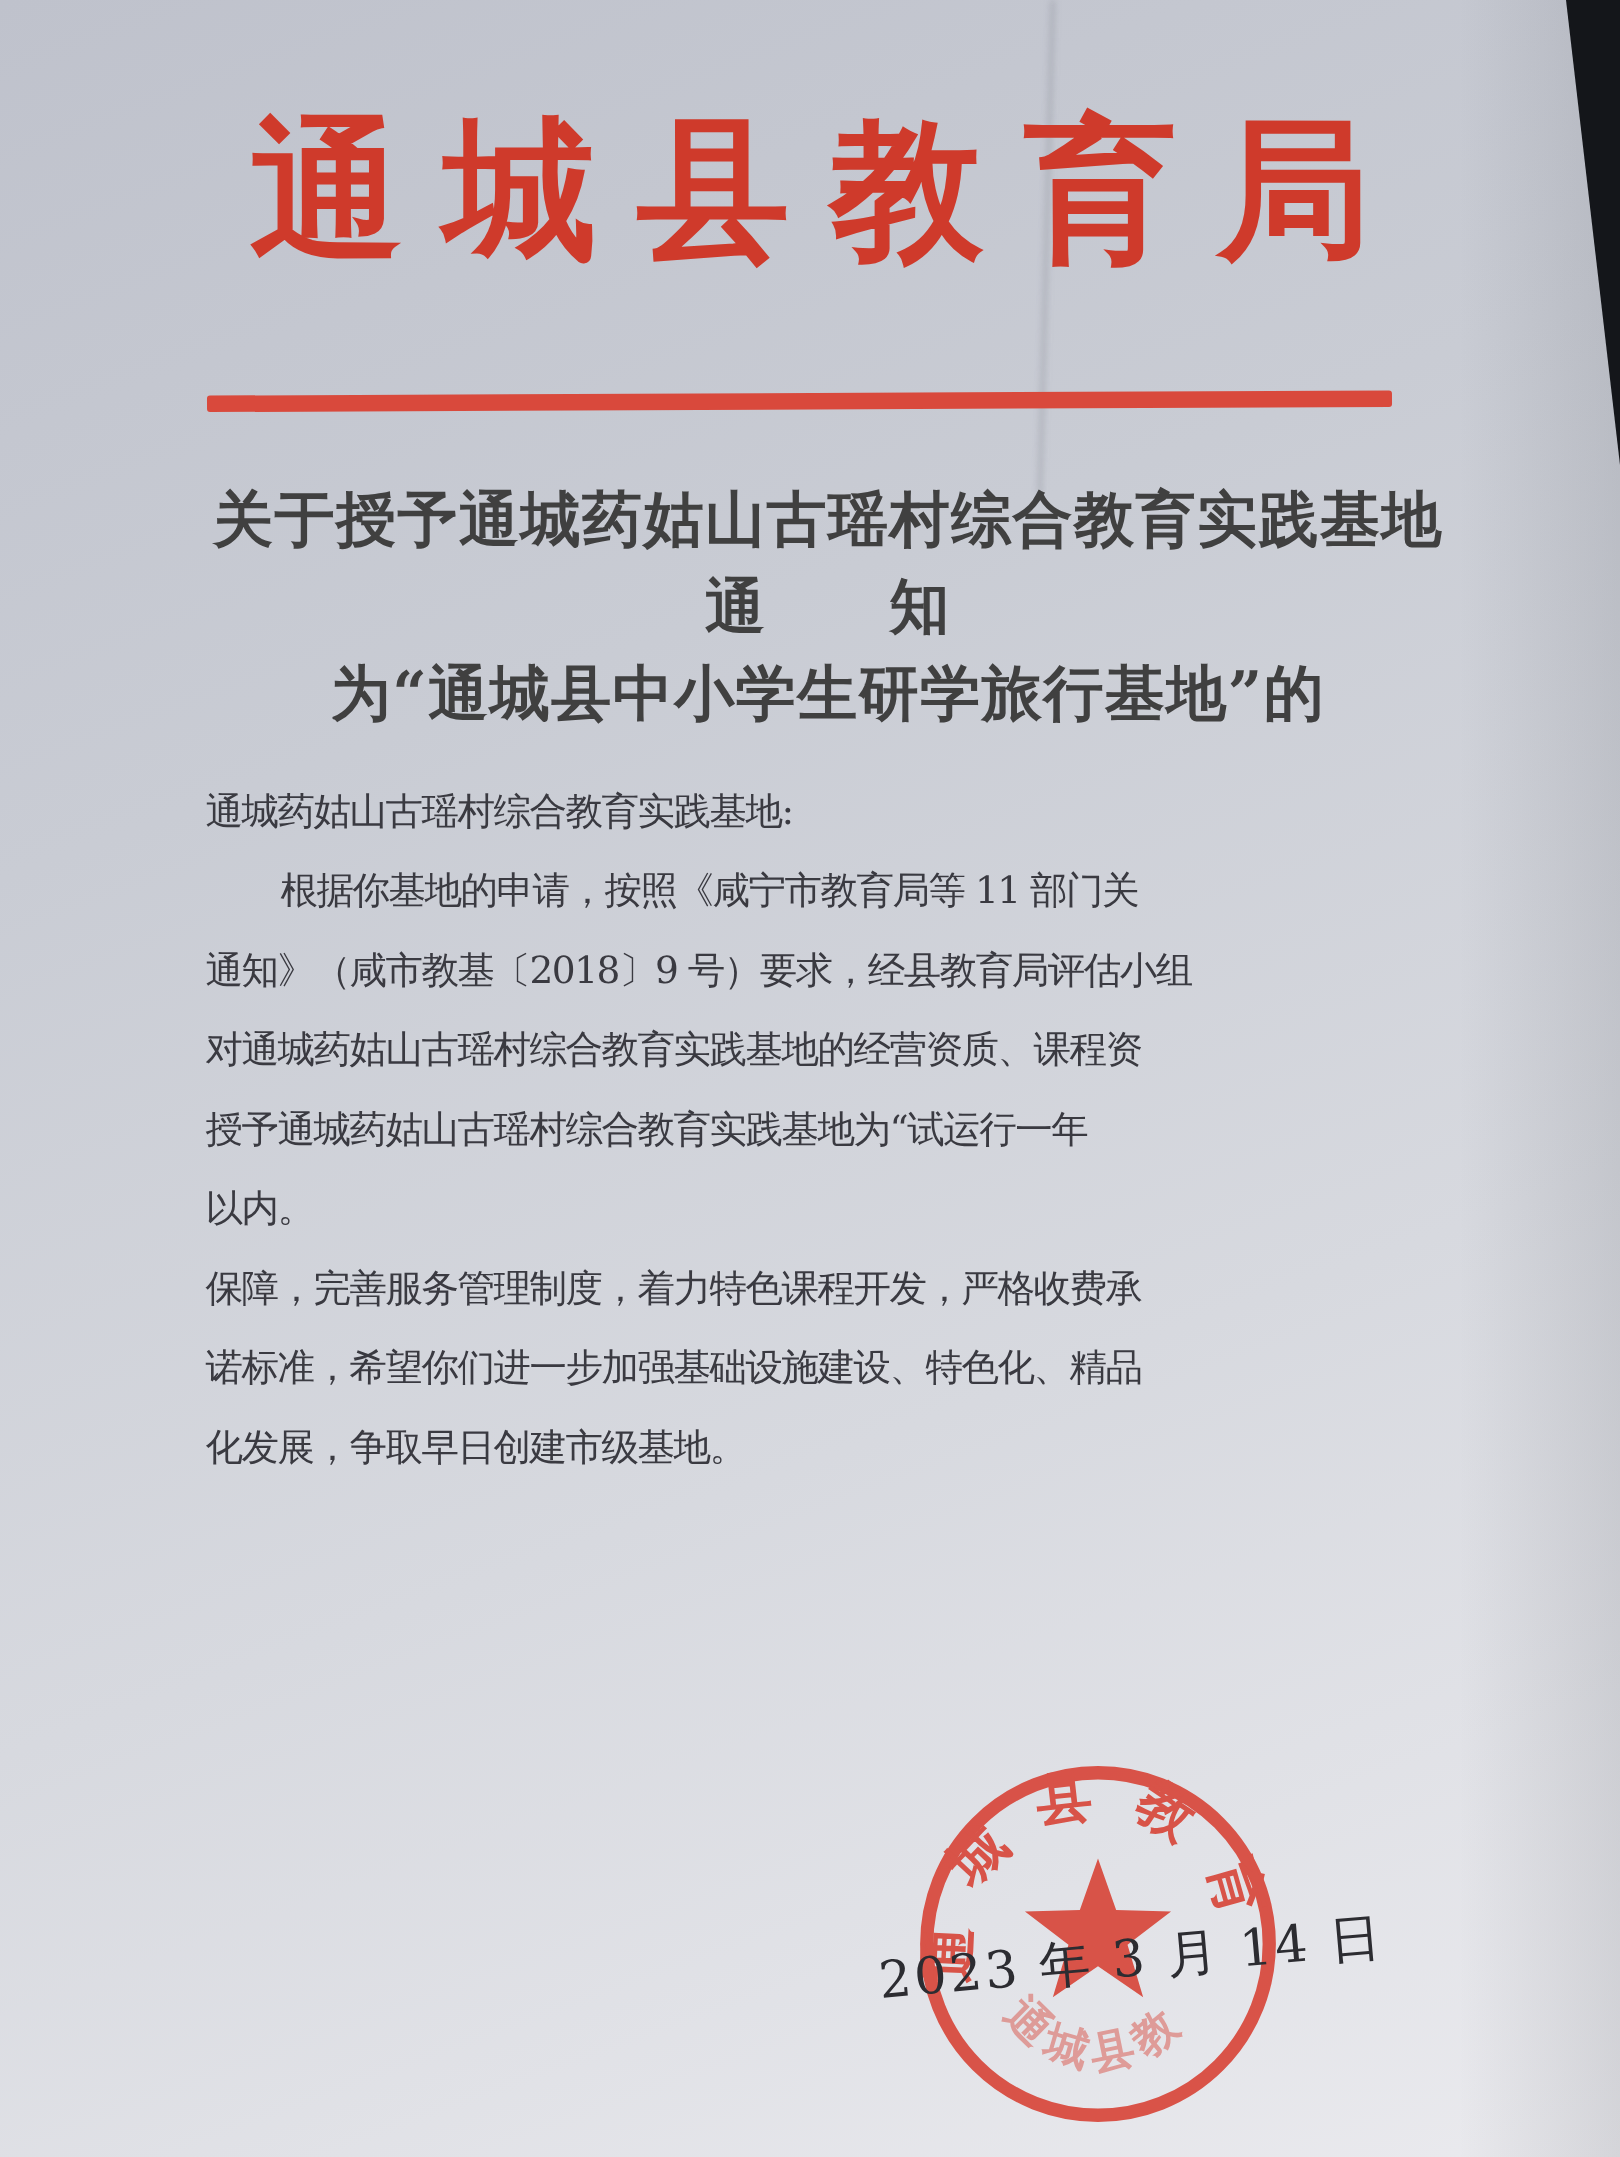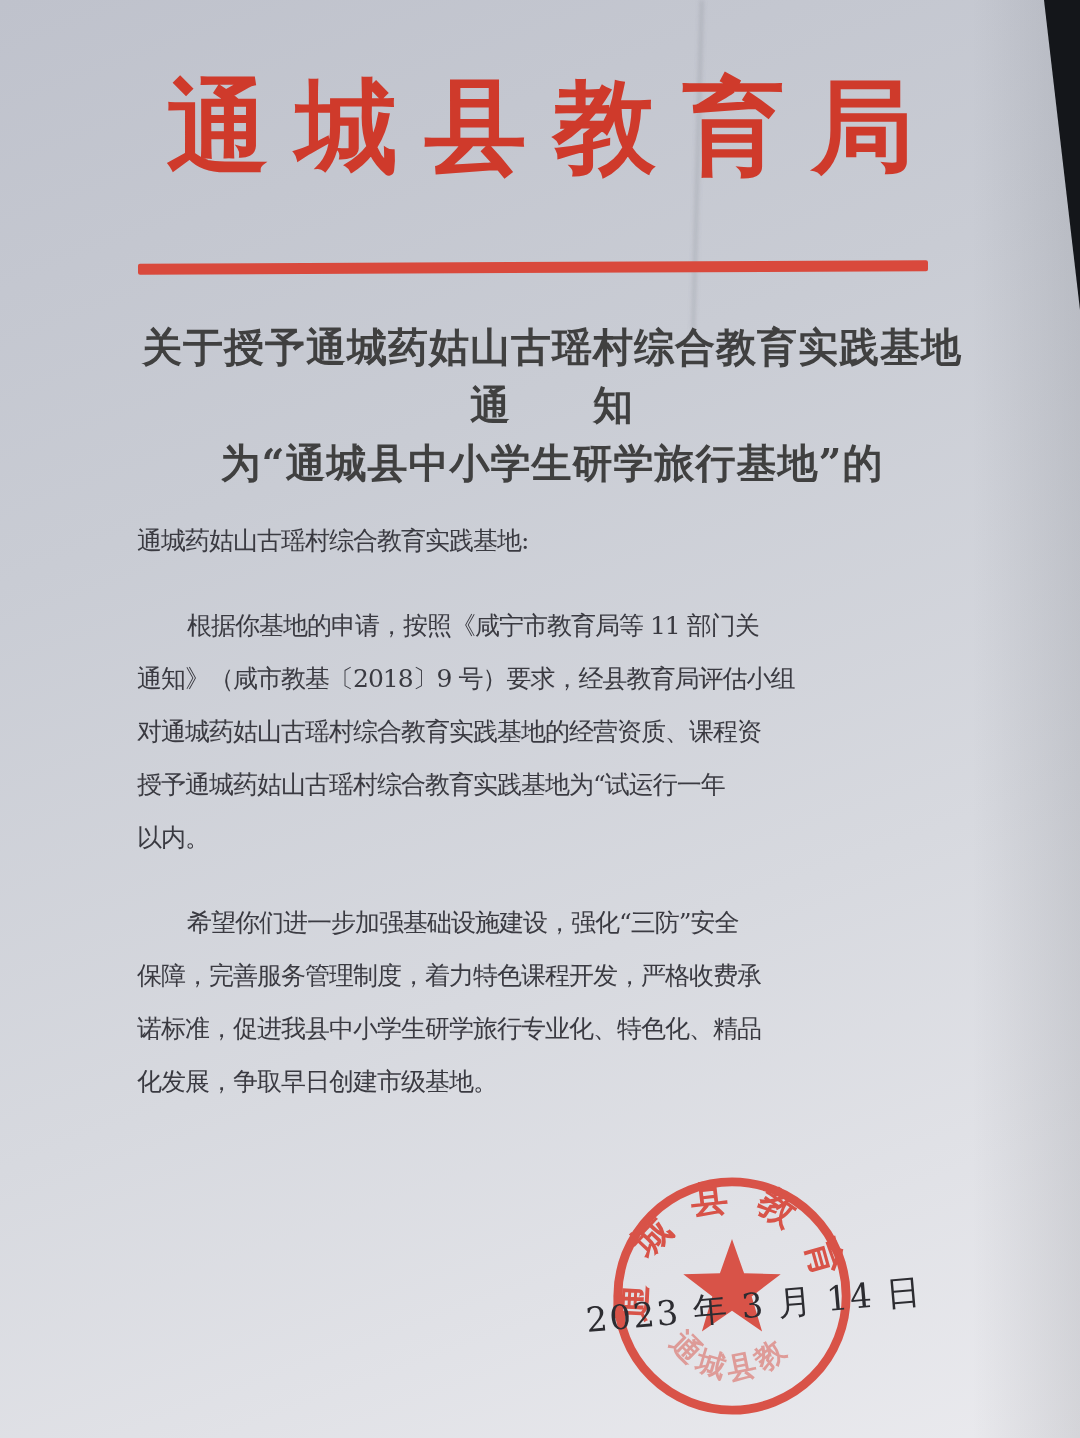--- a/index.html
+++ b/index.html
@@ -51,21 +51,21 @@
   }
   .body-text {
     position: absolute; top: 514px; left: 137px;
     width: 825px;
     font-size: 25px; line-height: 53px;
     letter-spacing: -1px;
     color: #3a3a41;
     white-space: nowrap;
   }
   .body-text .line { height: 53px; }
-  .body-text .indent { text-indent: 2em; margin-top: 32px; }
+  .body-text .indent { text-indent: 2em; }
   .issue-date {
     position: absolute; left: 586px; top: 1298px;
     font-size: 34px; color: #2c2c31;
     letter-spacing: 2px;
     transform: rotate(-5deg);
     transform-origin: left center;
     z-index: 3;
     white-space: nowrap;
   }
   .seal {
@@ -104,23 +104,22 @@
 
     <div>
       <div class="line indent">根据你基地的申请，按照《咸宁市教育局等 11 部门关</div>
       <div class="line">通知》（咸市教基〔2018〕9 号）要求，经县教育局评估小组</div>
       <div class="line">对通城药姑山古瑶村综合教育实践基地的经营资质、课程资</div>
       <div class="line">授予通城药姑山古瑶村综合教育实践基地为“试运行一年</div>
       <div class="line">以内。</div>
     </div>
 
     <div>
-      <div class="line indent">希望你们进一步加强基础设施建设，强化“三防”安全</div>
       <div class="line">保障，完善服务管理制度，着力特色课程开发，严格收费承</div>
-      <div class="line">诺标准，促进我县中小学生研学旅行专业化、特色化、精品</div>
+      <div class="line">诺标准，希望你们进一步加强基础设施建设、特色化、精品</div>
       <div class="line">化发展，争取早日创建市级基地。</div>
     </div>
   </div>
 
   <svg class="seal" viewBox="0 0 252 252">
     <circle cx="126" cy="126" r="116" fill="none" stroke="#d8473b" stroke-width="9"></circle>
     <polygon fill="#d8473b" points="126,68 138.3,103 175.5,103.9 146,126.5 156.6,162.1 126,141 95.4,162.1 106,126.5 76.5,103.9 113.7,103"></polygon>
     <defs>
       <path id="sealTopArc" d="M 43.3 156.1 A 88 88 0 1 1 208.7 156.1" fill="none"></path>
       <path id="sealBottomArc" d="M 62 172 A 74 74 0 0 0 190 172" fill="none"></path>

